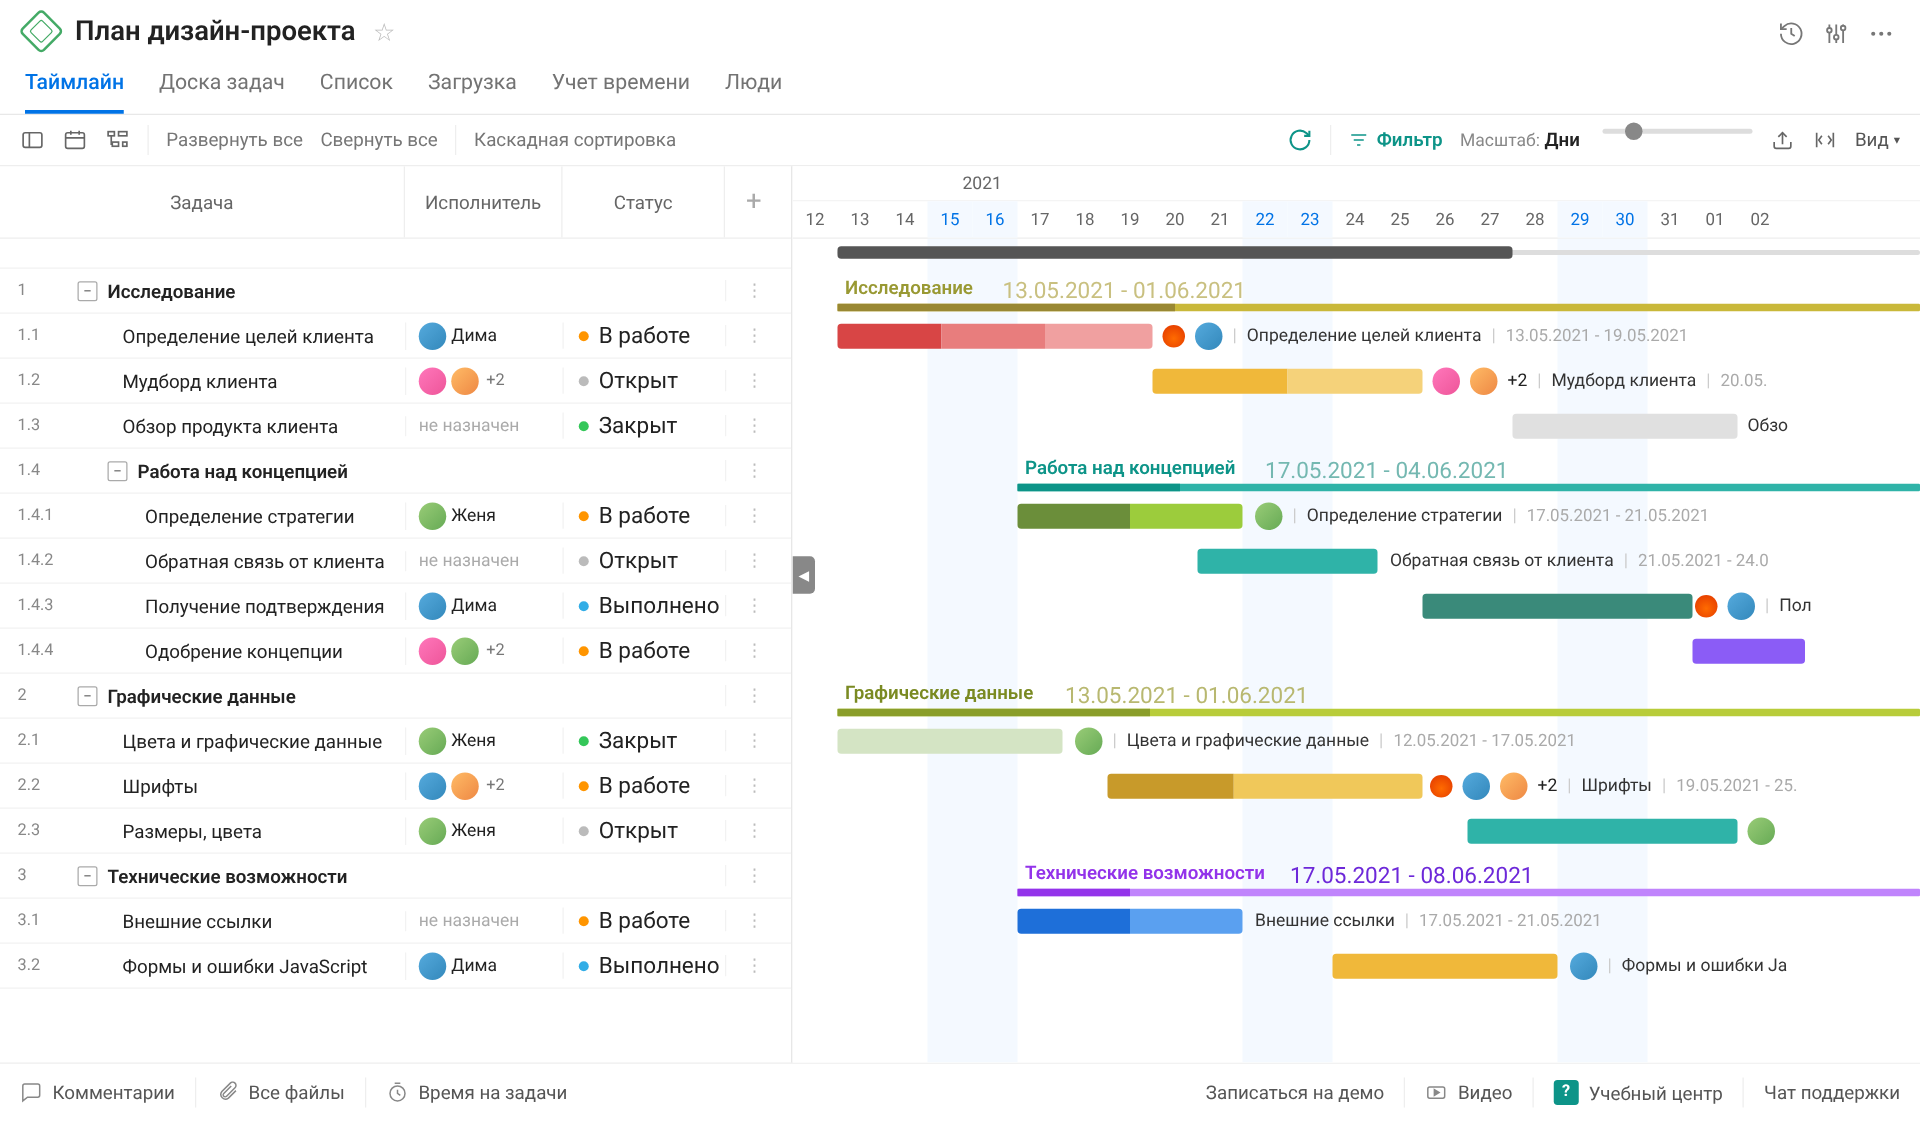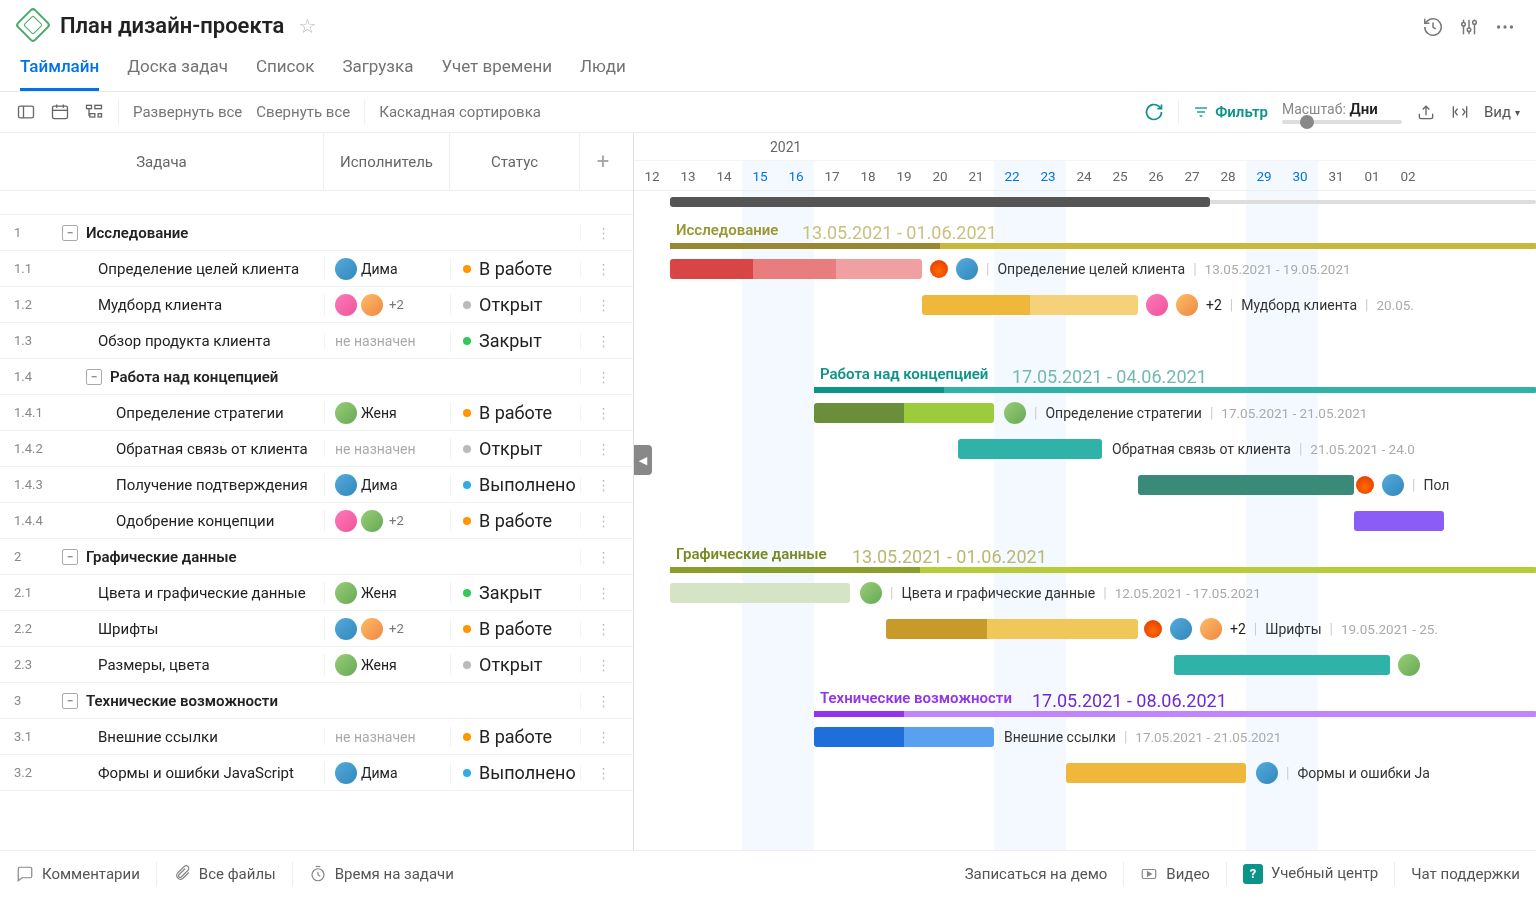--- a/index.html
+++ b/index.html
@@ -78,21 +78,21 @@
 .task-seg { height: 100%; }
 .task-seg:first-child { border-radius: 3px 0 0 3px; }
 .task-seg:last-child { border-radius: 0 3px 3px 0; }
 .bar-annot { position: absolute; top: 8px; display: flex; align-items: center; gap: 8px; font-size: 14px; height:20px; }
 .annot-name { color: #333; }
 .annot-dates { color: #aaa; font-size: 13.5px; }
 .annot-sep { color: #ccc; }
 .fire { width: 18px; height: 18px; border-radius: 50%; background: radial-gradient(circle at 50% 60%, #ff6b00, #e03400); flex-shrink:0; display:inline-block; }
 
 .footer { height: 46px; border-top: 1px solid #eee; display: flex; align-items: center; padding: 0 16px; gap: 16px; font-size: 15px; }
-.f-item { display: flex; align-items: flex-start; gap: 8px; color: #555; cursor: pointer; }
+.f-item { display: flex; align-items: flex-end; gap: 8px; color: #555; cursor: pointer; }
 .f-sep { width: 1px; height: 24px; background: #eee; }
 .f-ico { color: #888; display:flex; }
 .help-badge { width: 20px; height: 20px; background: #0d9488; color: #fff; border-radius: 3px; display: flex; align-items: center; justify-content: center; font-size: 13px; font-weight: bold; }
 
 svg { display:block; }
 </style>
 </head>
 <body>
 
 <div class="header">
@@ -173,21 +173,21 @@
     </span>
   <div class="tb-sep"></div>
   <div class="filter-btn">
     <svg width="16" height="16" viewBox="0 0 24 24" fill="none" stroke="currentColor" stroke-width="2">
         <line x1="3" y1="6" x2="21" y2="6"></line>
         <line x1="6" y1="12" x2="18" y2="12"></line>
         <line x1="10" y1="18" x2="14" y2="18"></line>
       </svg>
     <span>Фильтр</span>
   </div>
-  <div style="display:flex;flex-direction:column;align-items:flex-start;gap:2px;">
+  <div style="display:flex;align-items:flex-start;gap:18px;">
     <div><span class="scale-lbl">Масштаб:</span> <span class="scale-val">Дни</span></div>
     <div class="slider"></div>
   </div>
   <span class="tb-ico">
       <svg width="20" height="20" viewBox="0 0 24 24" fill="none" stroke="currentColor" stroke-width="1.6">
         <path d="M4 14v4a2 2 0 0 0 2 2h12a2 2 0 0 0 2-2v-4"></path>
         <polyline points="8 9 12 5 16 9"></polyline>
         <line x1="12" y1="5" x2="12" y2="16"></line>
       </svg>
     </span>
@@ -506,20 +506,26 @@
         <div class="bar-annot" style="left:512px;">
           <span class="avatar av-1"></span>
           <span class="avatar av-3"></span>
           <span>+2</span>
           <span class="annot-sep">|</span>
           <span class="annot-name">Мудборд клиента</span>
           <span class="annot-sep">|</span>
           <span class="annot-dates">20.05.</span>
         </div>
       </div>
+      <div class="gantt-row" style="top:132px;">
+        <div class="task-bar" style="left:576px;width:180px;background:#e0e0e0;"></div>
+        <div class="bar-annot" style="left:764px;">
+            <span class="annot-name">Обзо</span>
+          </div>
+      </div>
 
       <div class="gantt-row" style="top:168px;">
         <span class="summary-title" style="left:186px;color:#0d9488;">Работа над концепцией</span>
         <span class="summary-dates" style="left:378px;color:#74b8b1;">17.05.2021 - 04.06.2021</span>
         <div class="summary-bar" style="top:28px;left:180px;right:0;background:#2fb3a8;">
           <div style="position:absolute;left:0;width:130px;height:100%;background:#0d9488;"></div>
         </div>
       </div>
       <div class="gantt-row" style="top:204px;">
         <div class="task-bar" style="left:180px;width:180px;">

